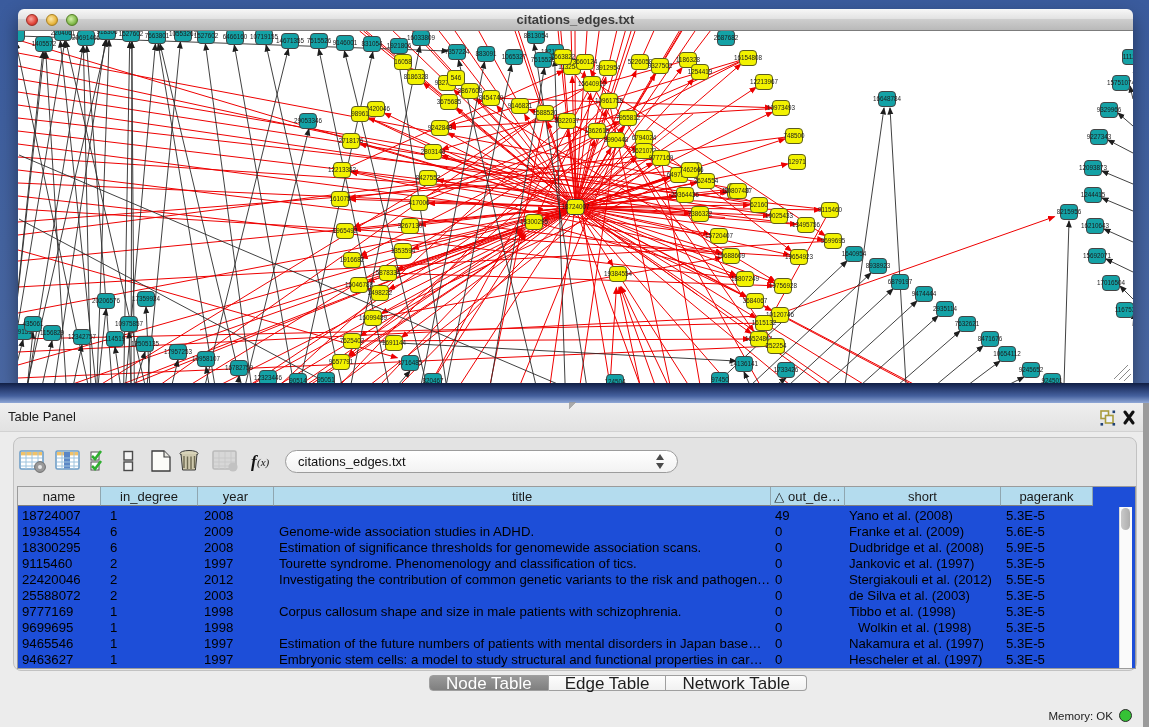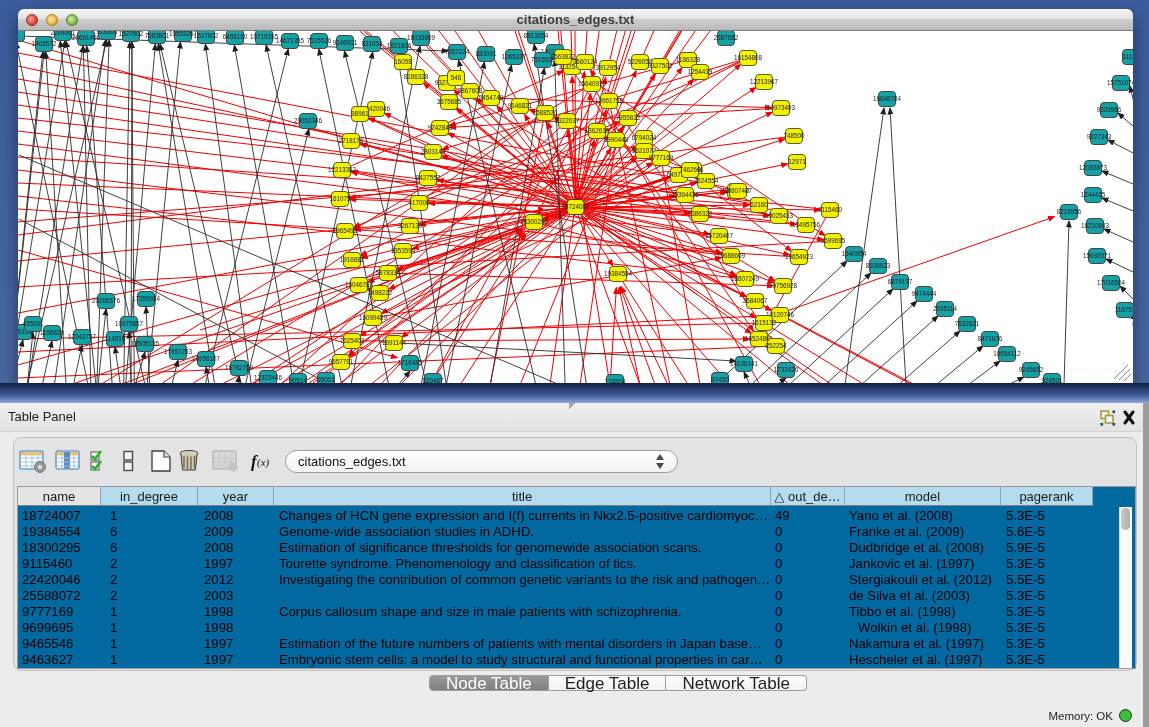--- a/index.html
+++ b/index.html
@@ -19,21 +19,21 @@
 #canvas{left:18px;top:31px;width:1115px;height:354px;background:#fff;overflow:hidden}
 #tpanel{left:0;top:403px;width:1149px;height:324px;background:#ececec}
 #tphead{left:0;top:403px;width:1149px;height:29px;
  background:linear-gradient(180deg,#efefef,#e2e2e2);border-bottom:1px solid #d2d2d2}
 #tphead .t{position:absolute;left:8px;top:6px;font-size:13px;color:#1c1c1c}
 #toolbox{left:13px;top:437px;width:1124px;height:234px;background:#e3e3e3;
  border:1px solid #c2c2c2;border-radius:8px}
 #combo{left:285px;top:450px;width:393px;height:23px;background:linear-gradient(180deg,#fff,#f2f2f2);
  border:1px solid #9c9c9c;border-radius:12px;font-size:13px;color:#111;
  line-height:21px;padding-left:12px}
-#table{left:17px;top:486px;width:1119px;height:183px;background:#0369a1;
+#table{left:17px;top:486px;width:1119px;height:183px;background:#1d4ed8;
  border:1px solid #9b9b9b;overflow:hidden}
 .hrow{position:absolute;left:0;top:0;height:19px;border-bottom:1px solid #808080;
  font-size:13px;color:#1a1a1a;text-align:center;line-height:19px;
  background:#b4dcee;border-right:1px solid #8fa6b0}
 .drow{position:absolute;height:16px;font-size:13.2px;color:#000;line-height:16px;
  white-space:nowrap;overflow:hidden}
 #vscroll{left:1119px;top:507px;width:13px;height:161px;background:#fafafa;
  border-left:1px solid #d8d8d8}
 #vthumb{left:1121px;top:508px;width:9px;height:22px;background:linear-gradient(90deg,#c9c9c9,#adadad);
  border-radius:5px}
@@ -982,26 +982,25 @@
  <text x="243" y="22" font-family="Liberation Serif,serif" font-style="italic" font-size="11" fill="#111">(x)</text>
 </g>
   </svg>
 <div class="abs" id="combo">citations_edges.txt<span style="position:absolute;right:13px;top:3px;width:0;height:0;border-left:4px solid transparent;border-right:4px solid transparent;border-bottom:6px solid #4a4a4a"></span><span style="position:absolute;right:13px;top:12px;width:0;height:0;border-left:4px solid transparent;border-right:4px solid transparent;border-top:6px solid #4a4a4a"></span></div>
 <div class="abs" id="table">
     <div class="hrow" style="left:0px;width:83px;background:#e4e4e4">name</div>
     <div class="hrow" style="left:83px;width:97px;background:#b4dcee">in_degree</div>
     <div class="hrow" style="left:180px;width:76px;background:#b4dcee">year</div>
     <div class="hrow" style="left:256px;width:497px;background:#b4dcee">title</div>
     <div class="hrow" style="left:753px;width:74px;background:#b4dcee">△ out_de…</div>
-    <div class="hrow" style="left:827px;width:156px;background:#b4dcee">model</div>
+    <div class="hrow" style="left:827px;width:156px;background:#b4dcee">short</div>
     <div class="hrow" style="left:983px;width:92px;background:#b4dcee">pagerank</div>
     <div class="drow" style="left:4px;top:21px;width:81px">18724007</div>
     <div class="drow" style="left:92px;top:21px;width:95px">1</div>
     <div class="drow" style="left:186px;top:21px;width:74px">2008</div>
-    <div class="drow" style="left:261px;top:21px;width:497px">Changes of HCN gene expression and I(f) currents in Nkx2.5-positive cardiomyoc…</div>
     <div class="drow" style="left:757px;top:21px;width:72px">49</div>
     <div class="drow" style="left:831px;top:21px;width:154px">Yano et al. (2008)</div>
     <div class="drow" style="left:988px;top:21px;width:90px">5.3E-5</div>
     <div class="drow" style="left:4px;top:37px;width:81px">19384554</div>
     <div class="drow" style="left:92px;top:37px;width:95px">6</div>
     <div class="drow" style="left:186px;top:37px;width:74px">2009</div>
     <div class="drow" style="left:261px;top:37px;width:497px">Genome-wide association studies in ADHD.</div>
     <div class="drow" style="left:757px;top:37px;width:72px">0</div>
     <div class="drow" style="left:831px;top:37px;width:154px">Franke et al. (2009)</div>
     <div class="drow" style="left:988px;top:37px;width:90px">5.6E-5</div>

